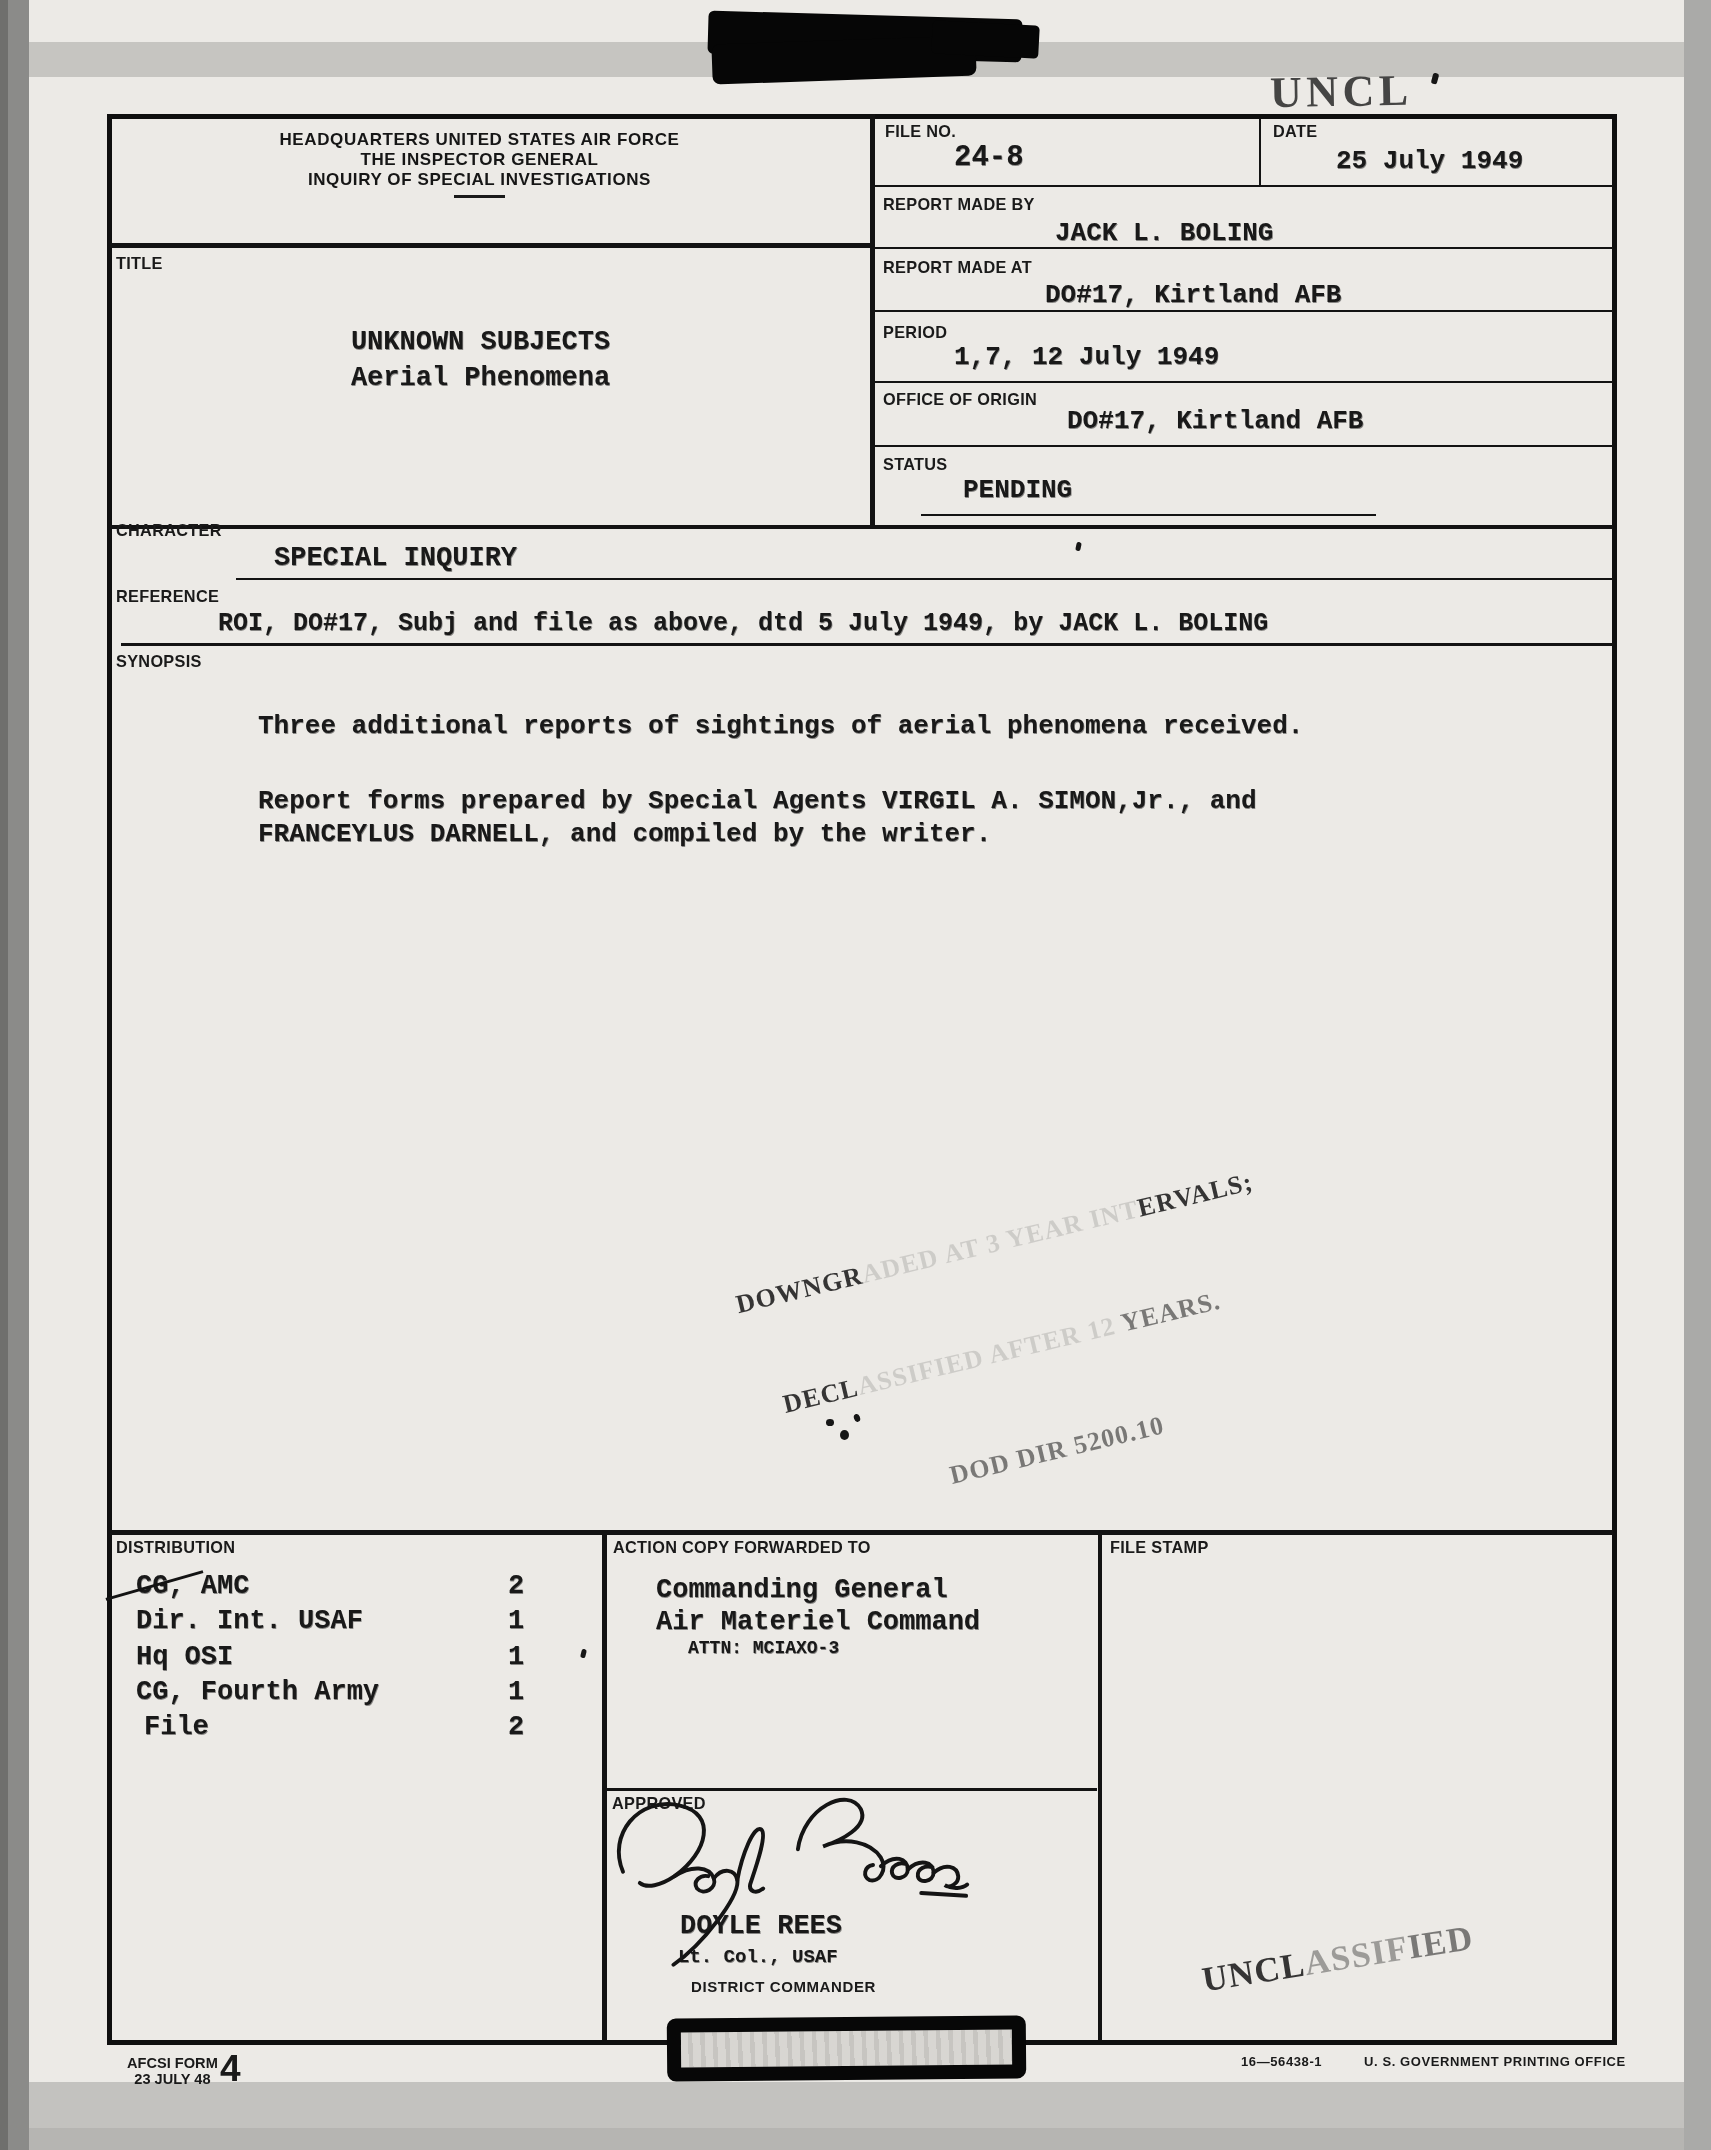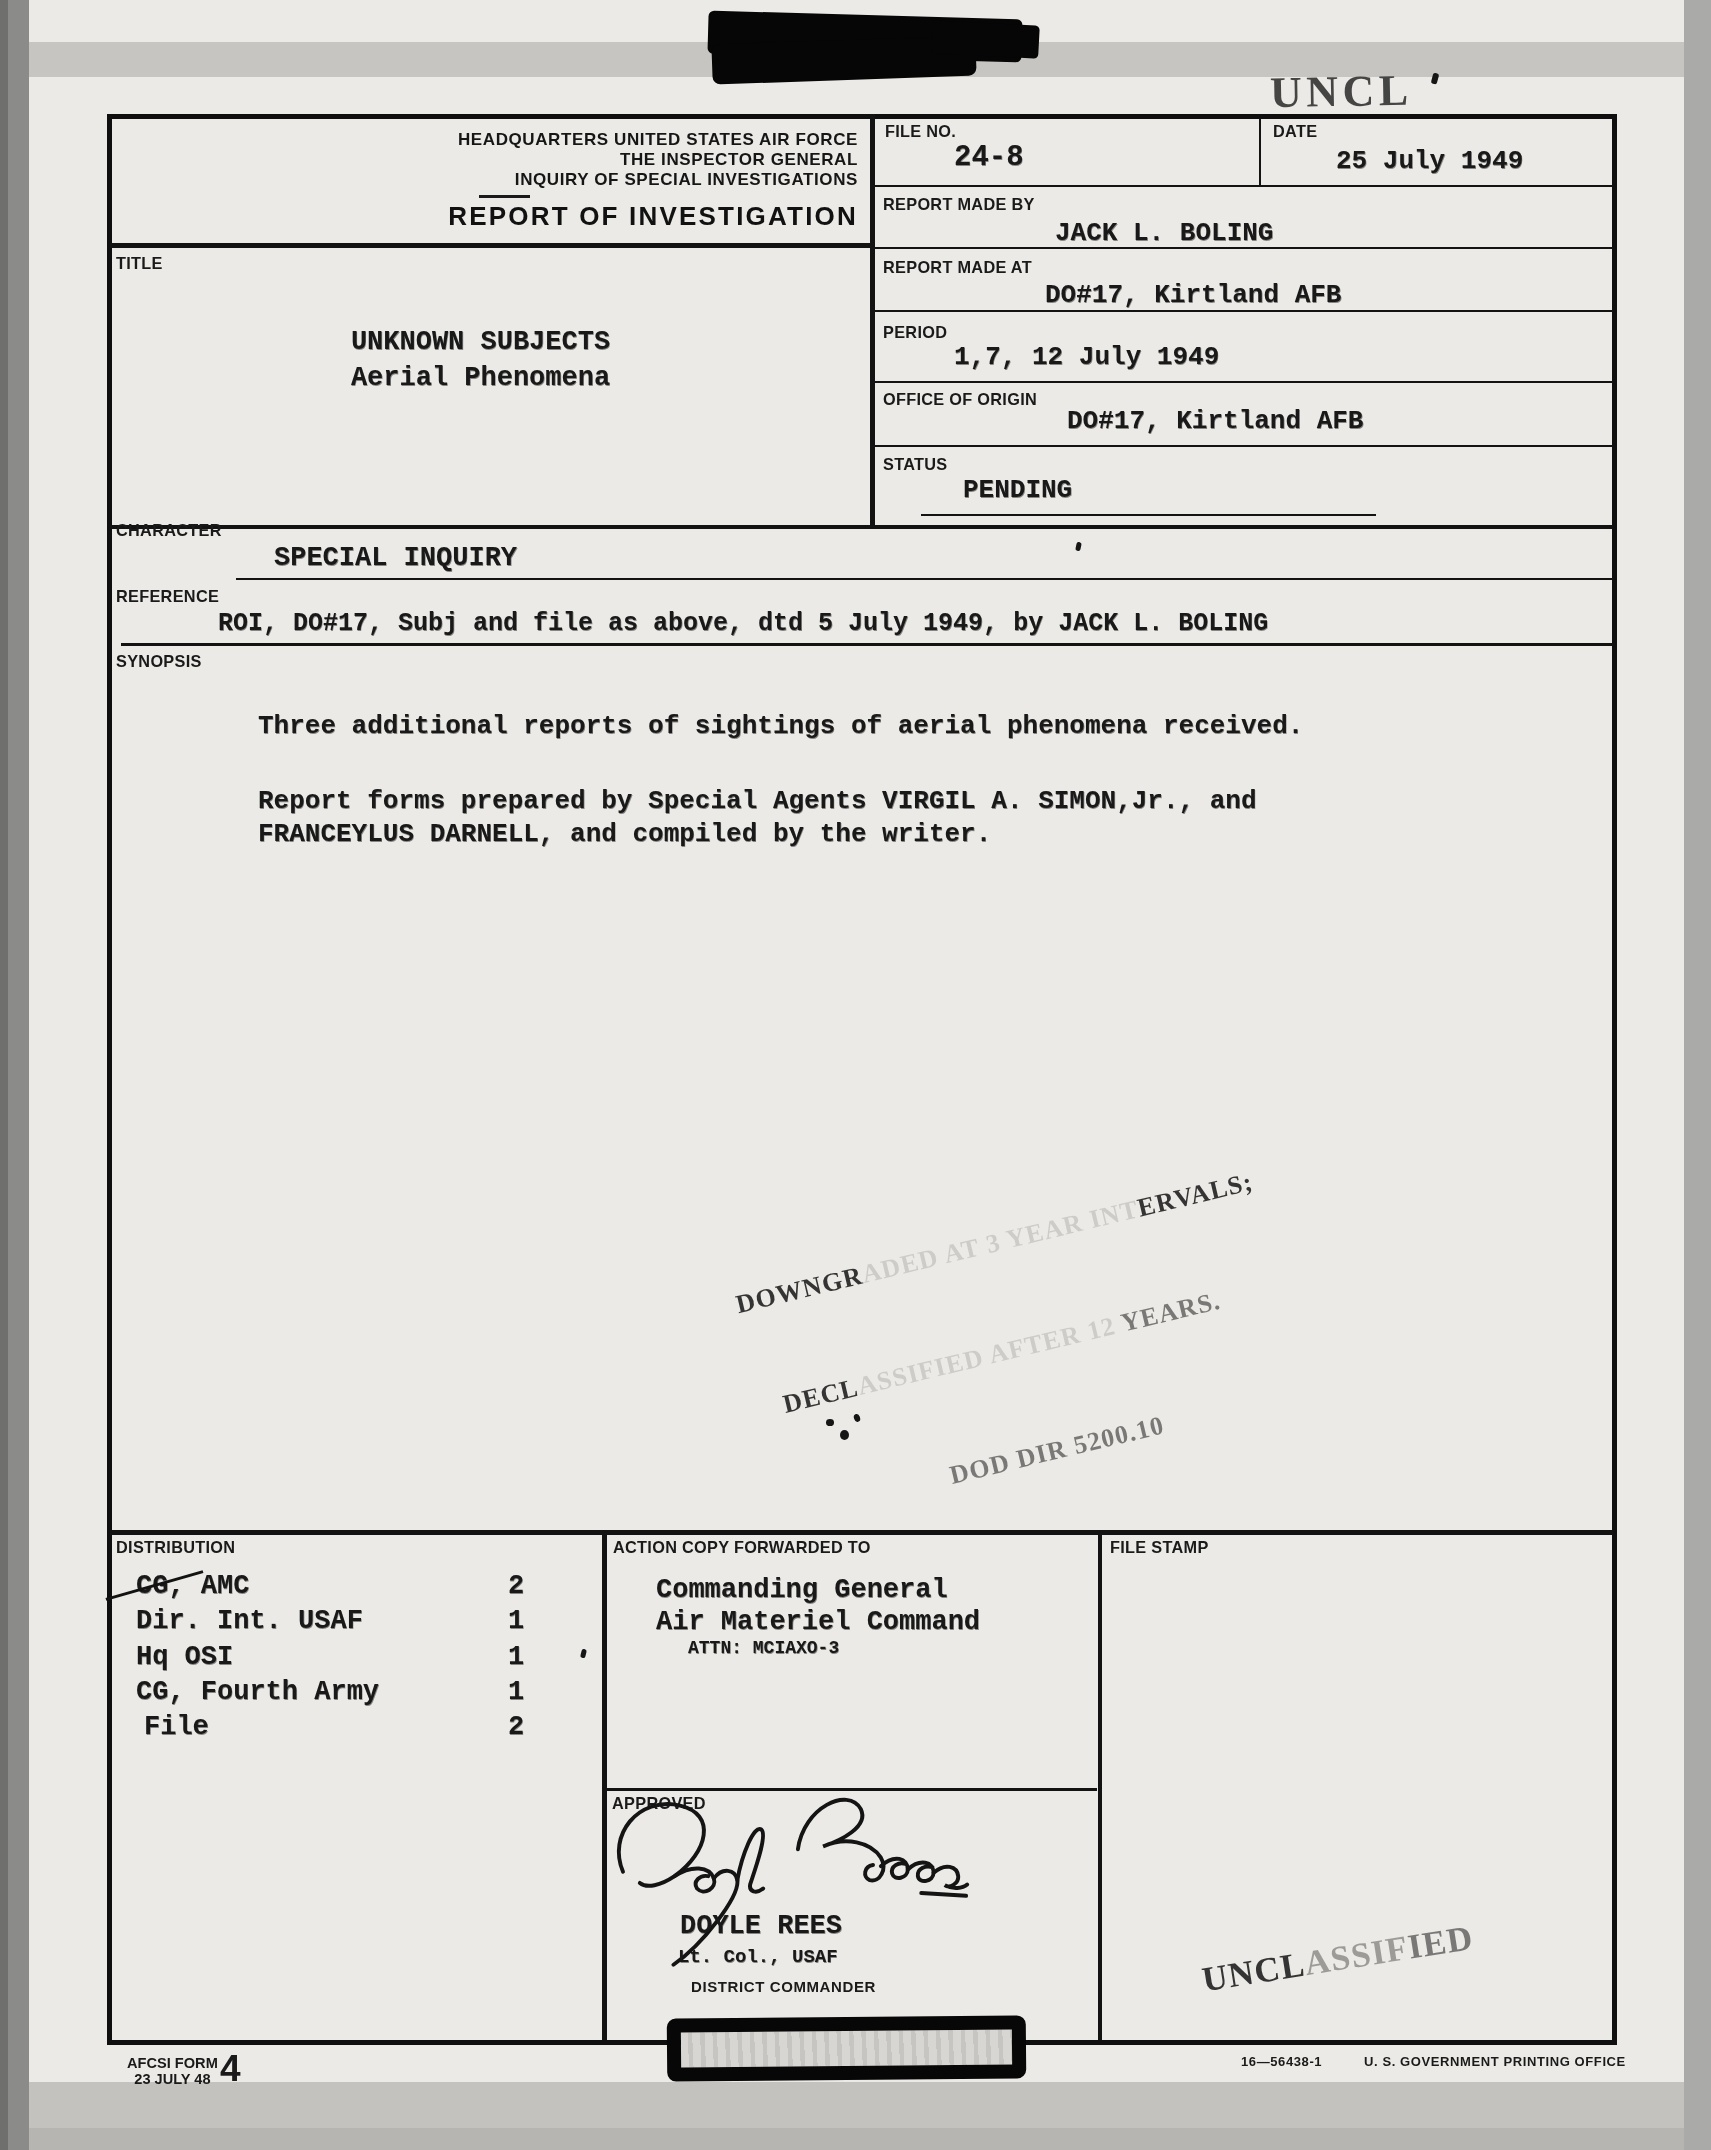--- a/index.html
+++ b/index.html
@@ -55,26 +55,25 @@
   <div class="line" style="left:875px;top:445px;width:738px;height:2.2px;"></div>
   <div class="line" style="left:921px;top:514px;width:455px;height:2.2px;"></div>
   <div class="line" style="left:110px;top:525px;width:1503px;height:3.9px;"></div>
   <div class="line" style="left:236px;top:578px;width:1377px;height:1.7px;"></div>
   <div class="line" style="left:121px;top:643px;width:1492px;height:2.8px;"></div>
   <div class="line" style="left:110px;top:1530px;width:1503px;height:4.5px;"></div>
   <div class="line" style="left:602px;top:1530px;width:4.5px;height:510px;"></div>
   <div class="line" style="left:1098px;top:1530px;width:3.9px;height:510px;"></div>
   <div class="line" style="left:606px;top:1788px;width:491px;height:2.8px;"></div>
 
-  <div class="abs" style="left:151px;top:130px;width:707px;text-align:right;">
+  <div class="abs" style="left:126px;top:130px;width:707px;text-align:center;">
     <div class="hdr-line">HEADQUARTERS UNITED STATES AIR FORCE</div>
     <div class="hdr-line">THE INSPECTOR GENERAL</div>
     <div class="hdr-line">INQUIRY OF SPECIAL INVESTIGATIONS</div>
     <div style="width:51px;height:2.8px;background:#1a1a1a;margin:5px auto 3.4px auto;"></div>
-    <div class="form-title">REPORT OF INVESTIGATION</div>
   </div>
 
   <div class="lbl" style="left:885px;top:122px;">FILE NO.</div>
   <div class="typed" style="left:954px;top:141px;font-size:29px;">24-8</div>
   <div class="lbl" style="left:1273px;top:122px;">DATE</div>
   <div class="typed" style="left:1336px;top:146px;">25 July 1949</div>
 
   <div class="lbl" style="left:883px;top:195px;">REPORT MADE BY</div>
   <div class="typed" style="left:1055px;top:218px;">JACK L. BOLING</div>
 

